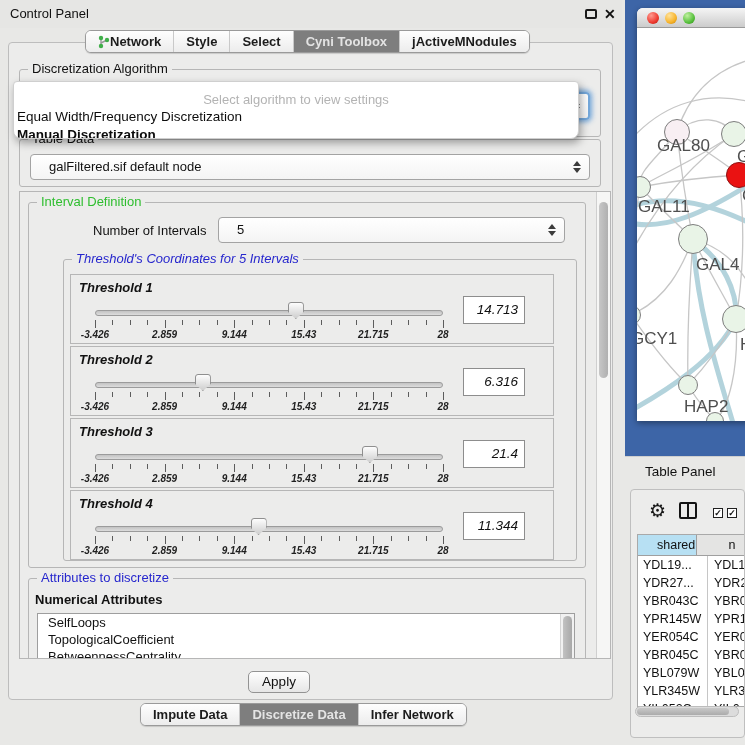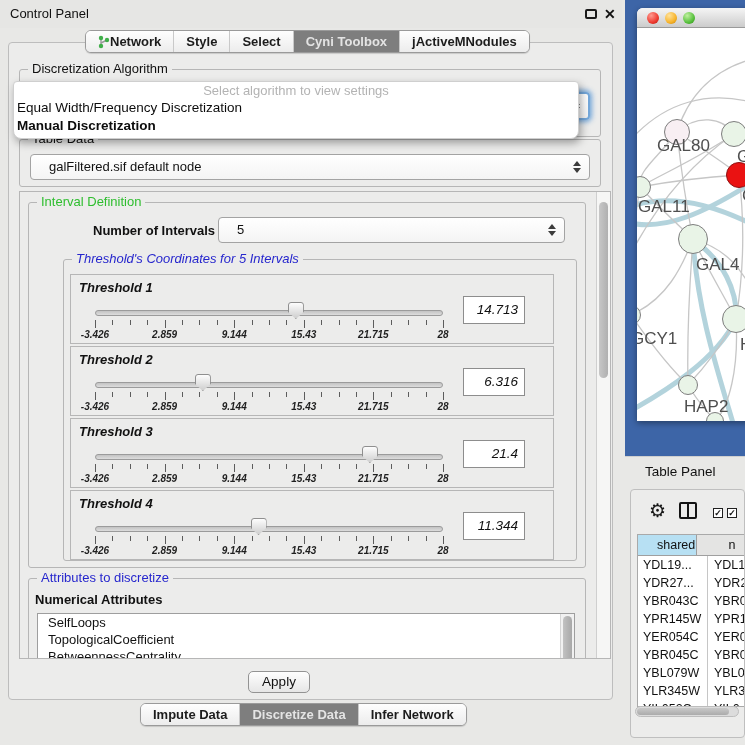--- a/index.html
+++ b/index.html
@@ -32,30 +32,30 @@
 
   .combo { position:absolute; background:linear-gradient(#ffffff,#f4f4f4); border:1px solid #a3a3a3; border-radius:4px; font-size:13px; line-height:24px; padding-left:18px; color:#111; }
   .combo .spin { position:absolute; right:7px; top:0; height:100%; width:9px; }
   .combo .spin:before, .combo .spin:after { content:""; position:absolute; left:0; border-left:4.5px solid transparent; border-right:4.5px solid transparent; }
   .combo .spin:before { top:6px; border-bottom:5px solid #3c3c3c; }
   .combo .spin:after { bottom:6px; border-top:5px solid #3c3c3c; }
   .combo.focused { border:2px solid #74a7da; box-shadow:0 0 5px 2px rgba(98,156,215,.85); }
 
   
   .popup { position:absolute; left:4px; top:38px; width:566px; height:58px; background:#ffffff; border:1px solid #cfcfcf; border-radius:4px 4px 8px 8px; box-shadow:2px 4px 8px rgba(0,0,0,.35); z-index:40; overflow:hidden; }
-  .popup-hint { height:17px; line-height:17px; text-align:center; color:#b3b3b3; font-size:13px; }
+  .popup-hint { height:17px; line-height:17px; text-align:center; color:#b3b3b3; font-size:13px;margin-top:9px; }
   .popup-item { height:18px; line-height:18px; font-size:13.5px; padding-left:3px; color:#0c0c0c; white-space:nowrap; }
   .popup-item.selected { font-weight:700; }
 
   
   .scrollpane { position:absolute; left:10px; top:148px; width:592px; height:468px; border:1px solid #b6b6b6; background:#ececeb; overflow:hidden; }
   .vscroll { position:absolute; right:0; top:0; width:14px; height:100%; background:#f6f6f5; border-left:1px solid #cfcfcf; }
   .vscroll .thumb { position:absolute; left:2px; width:9px; border-radius:5px; background:linear-gradient(90deg,#c7c7c7,#b0b0b0); }
 
-  .num-row-label { position:absolute; left:64px; top:20px; font-size:13px; font-weight:700; }
+  .num-row-label { position:absolute; left:64px; top:20px; font-size:13px; font-weight:400; }
   .thr-rows { position:absolute; left:6px; top:14px; }
   .thr-panel { position:relative; width:484px; height:70px; background:#ececeb; border:1px solid #b6b6b6; margin-bottom:2px; }
   .thr-label { position:absolute; left:8px; top:5px; font-size:13px; font-weight:700; }
   .thr-track { position:absolute; left:24px; top:35px; width:348px; height:6px; border:1px solid #9b9b9b; border-radius:3px; background:linear-gradient(#c3c3c3,#dddddd); }
   .thr-thumb { position:absolute; top:27px; width:16px; height:17px; background:linear-gradient(#fdfdfd,#cfcfcf); border:1px solid #8f8f8f; border-radius:3px 3px 0 0; clip-path:polygon(0 0,100% 0,100% 58%,50% 100%,0 58%); }
   .ticks { position:absolute; left:24px; top:45px; width:348px; height:9px; }
   .tick { position:absolute; top:0; width:1px; background:#5c5c5c; }
   .tick.major { height:8px; }
   .tick.minor { height:5px; }
   .tick-labels { position:absolute; left:24px; top:54px; width:348px; height:11px; }

